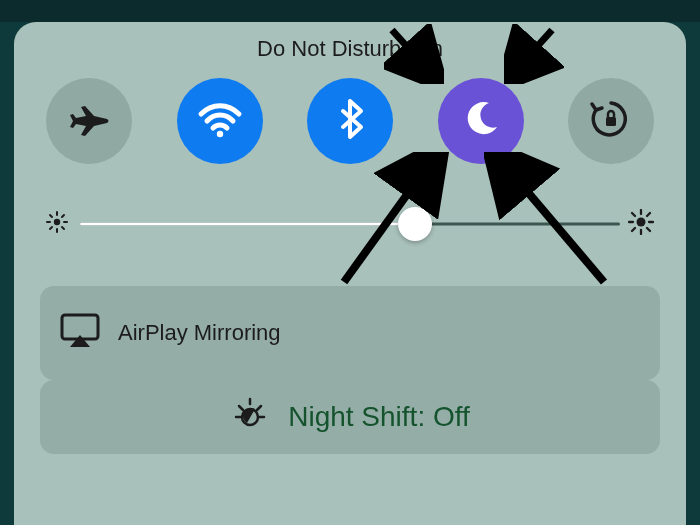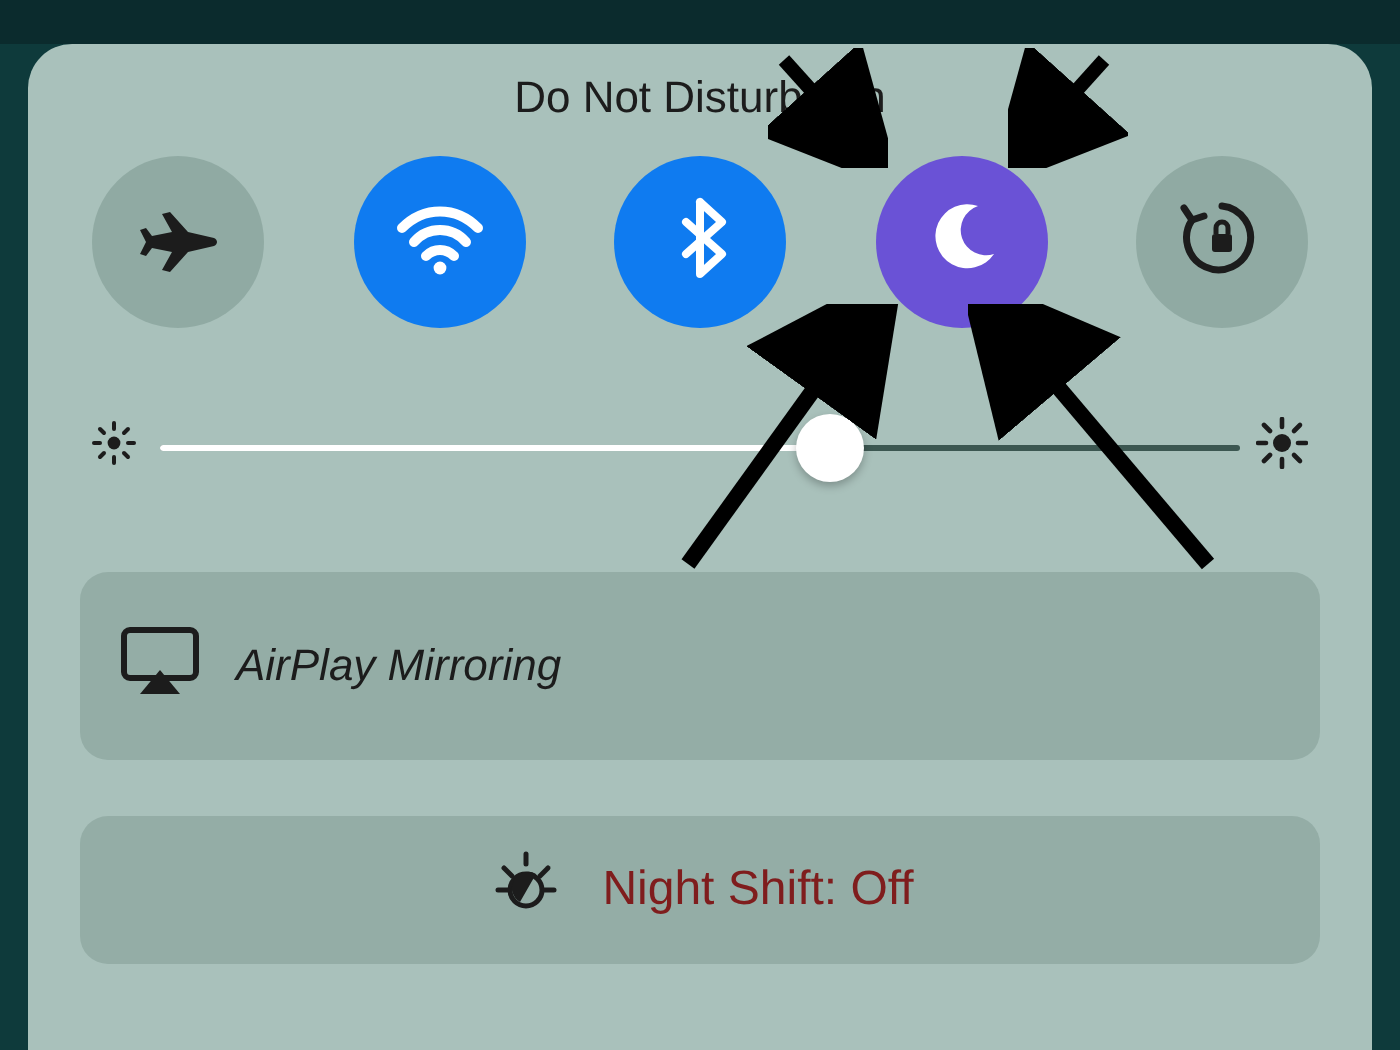--- a/index.html
+++ b/index.html
@@ -88,22 +88,20 @@
     position: absolute;
     top: 50%;
     transform: translateY(-50%);
   }
   .bright-icon-l { left: -4px; }
   .bright-icon-r { right: -4px; }
 
   .wide-row {
     display: flex;
     gap: 20px;
-    margin-bottom: 28px;
-    font-style: italic;
   }
   .wide-btn {
     flex: 1;
     background: #94ada6;
     border-radius: 14px;
     height: 94px;
     display: flex;
     align-items: center;
     padding: 0 18px;
     gap: 16px;
@@ -116,22 +114,22 @@
   .night-btn {
     background: #94ada6;
     border-radius: 14px;
     height: 74px;
     display: flex;
     align-items: center;
     justify-content: center;
     gap: 18px;
   }
   .night-btn .lbl {
-    color: #7f1d1d;
-    font-size: 24px;
+    color: #14532d;
+    font-size: 28px;
   }
 
   
   .arrow {
     position: absolute;
     pointer-events: none;
   }
 </style>
 </head>
 <body>

